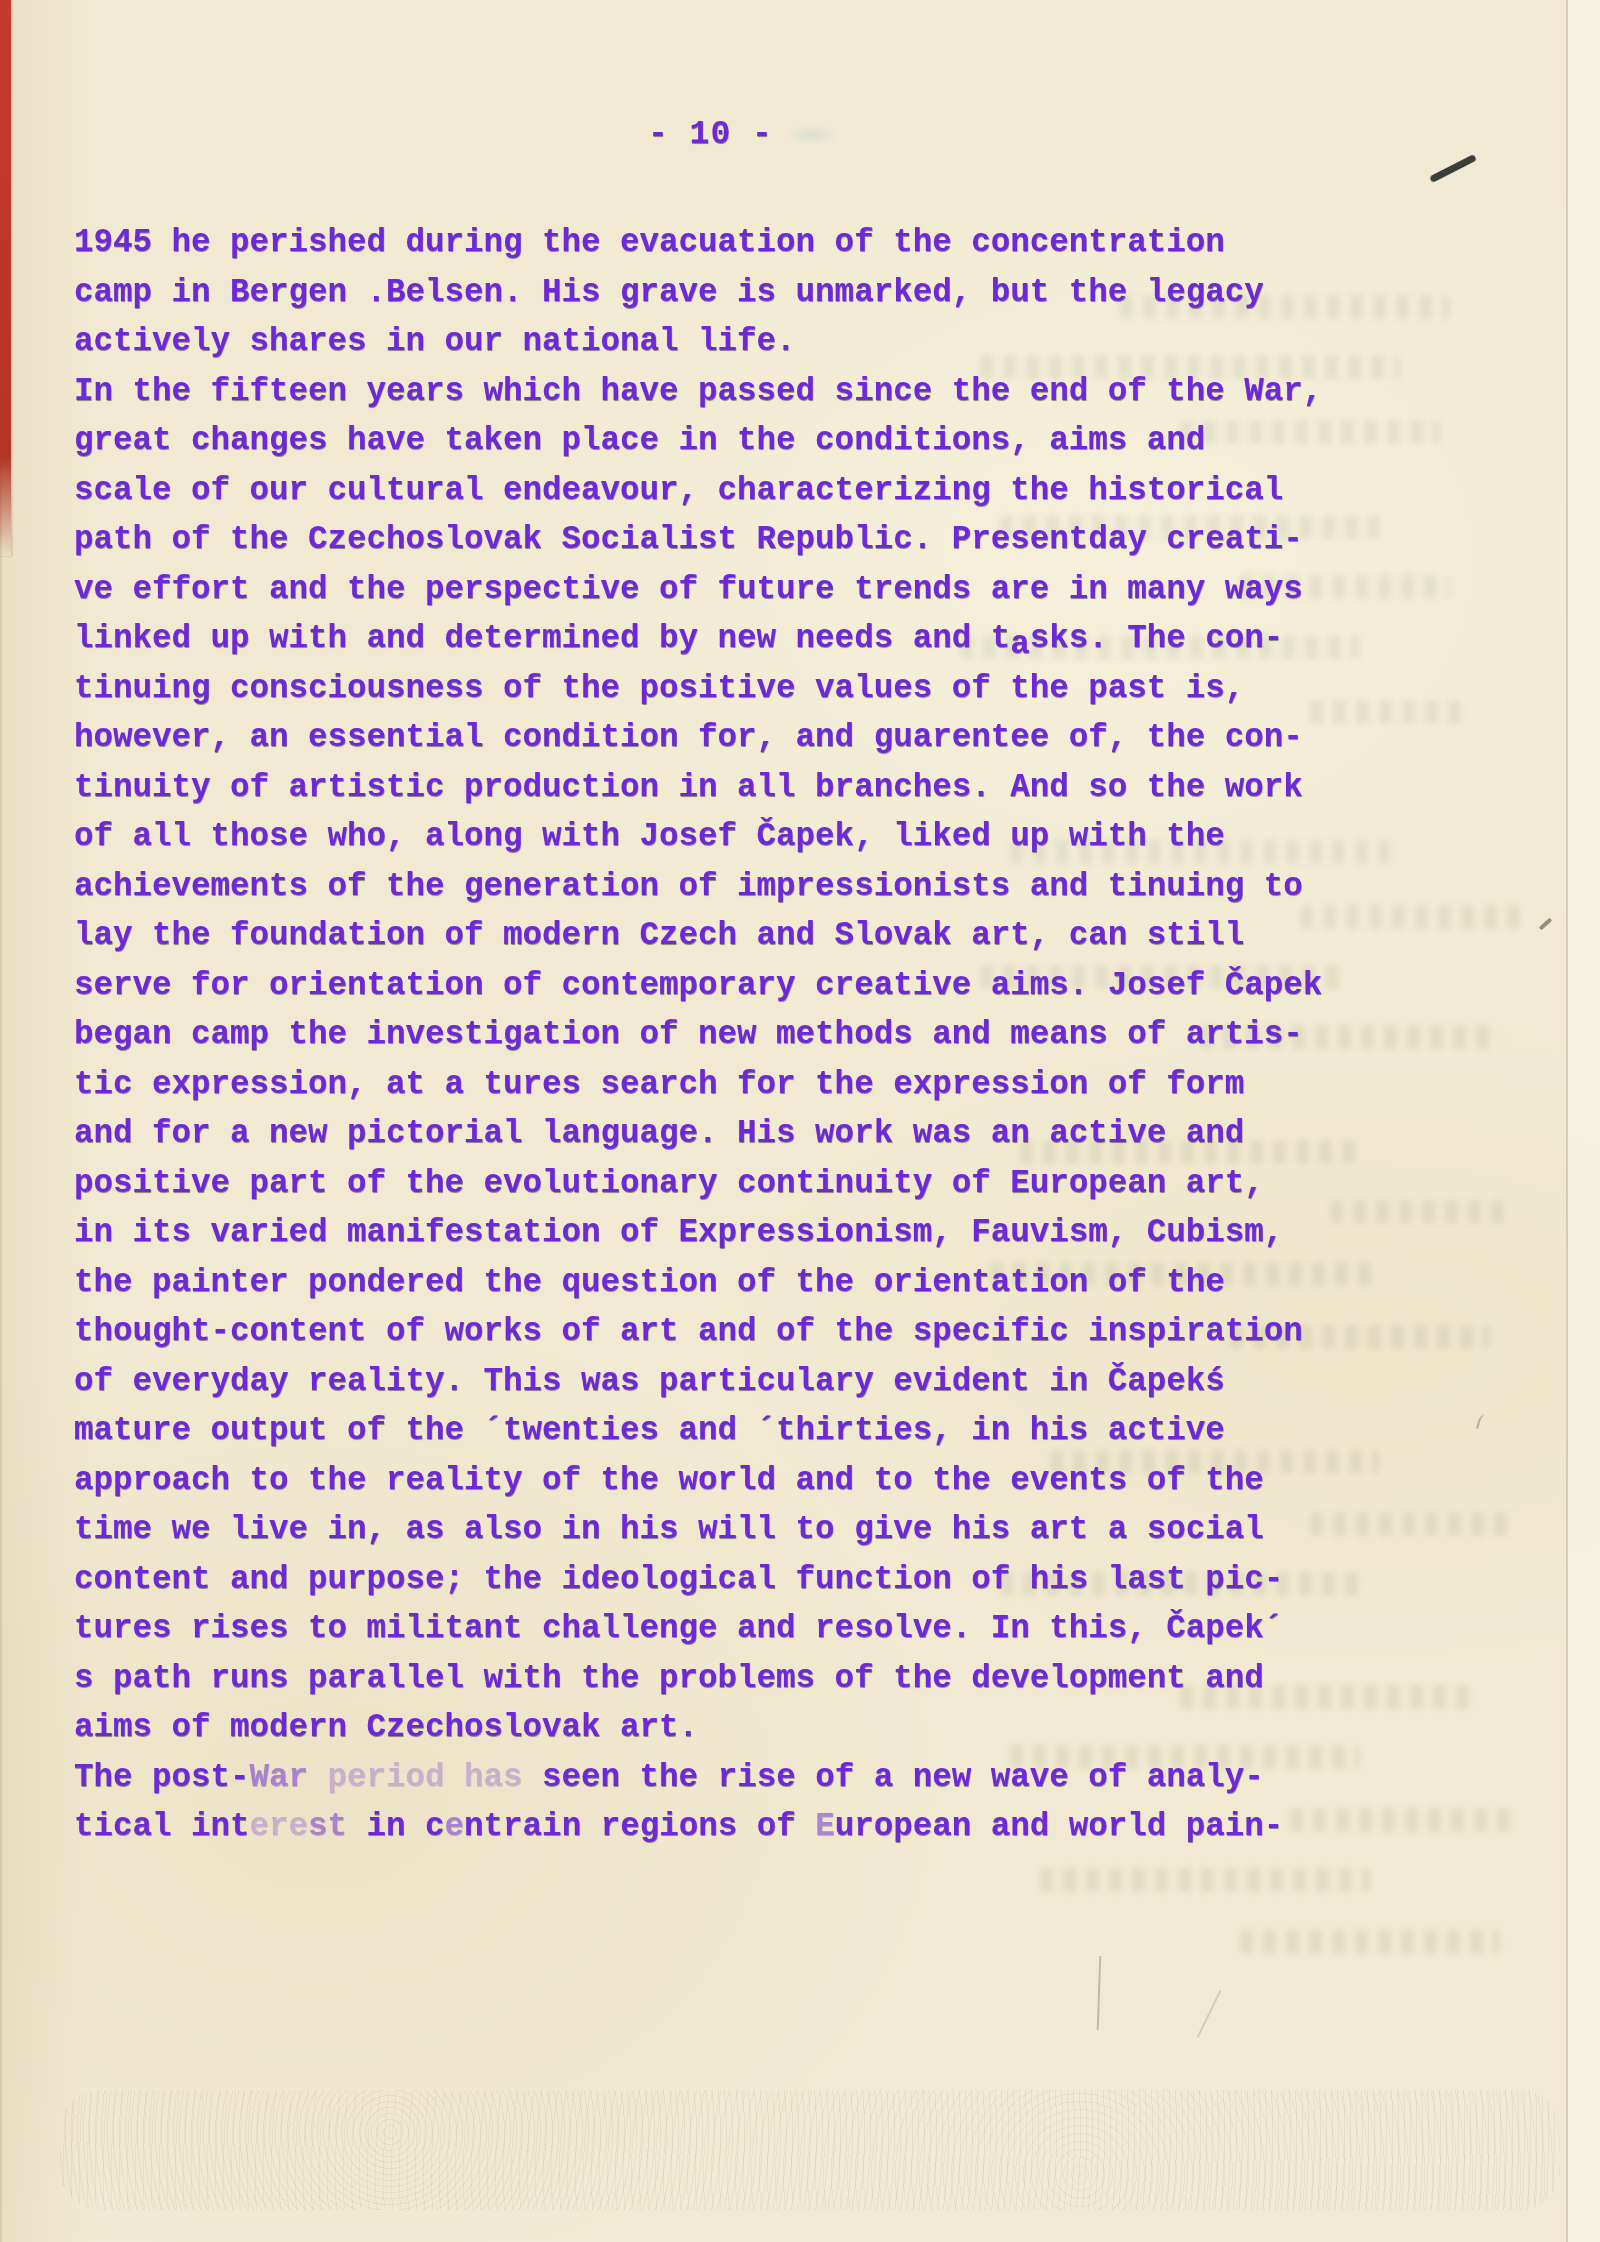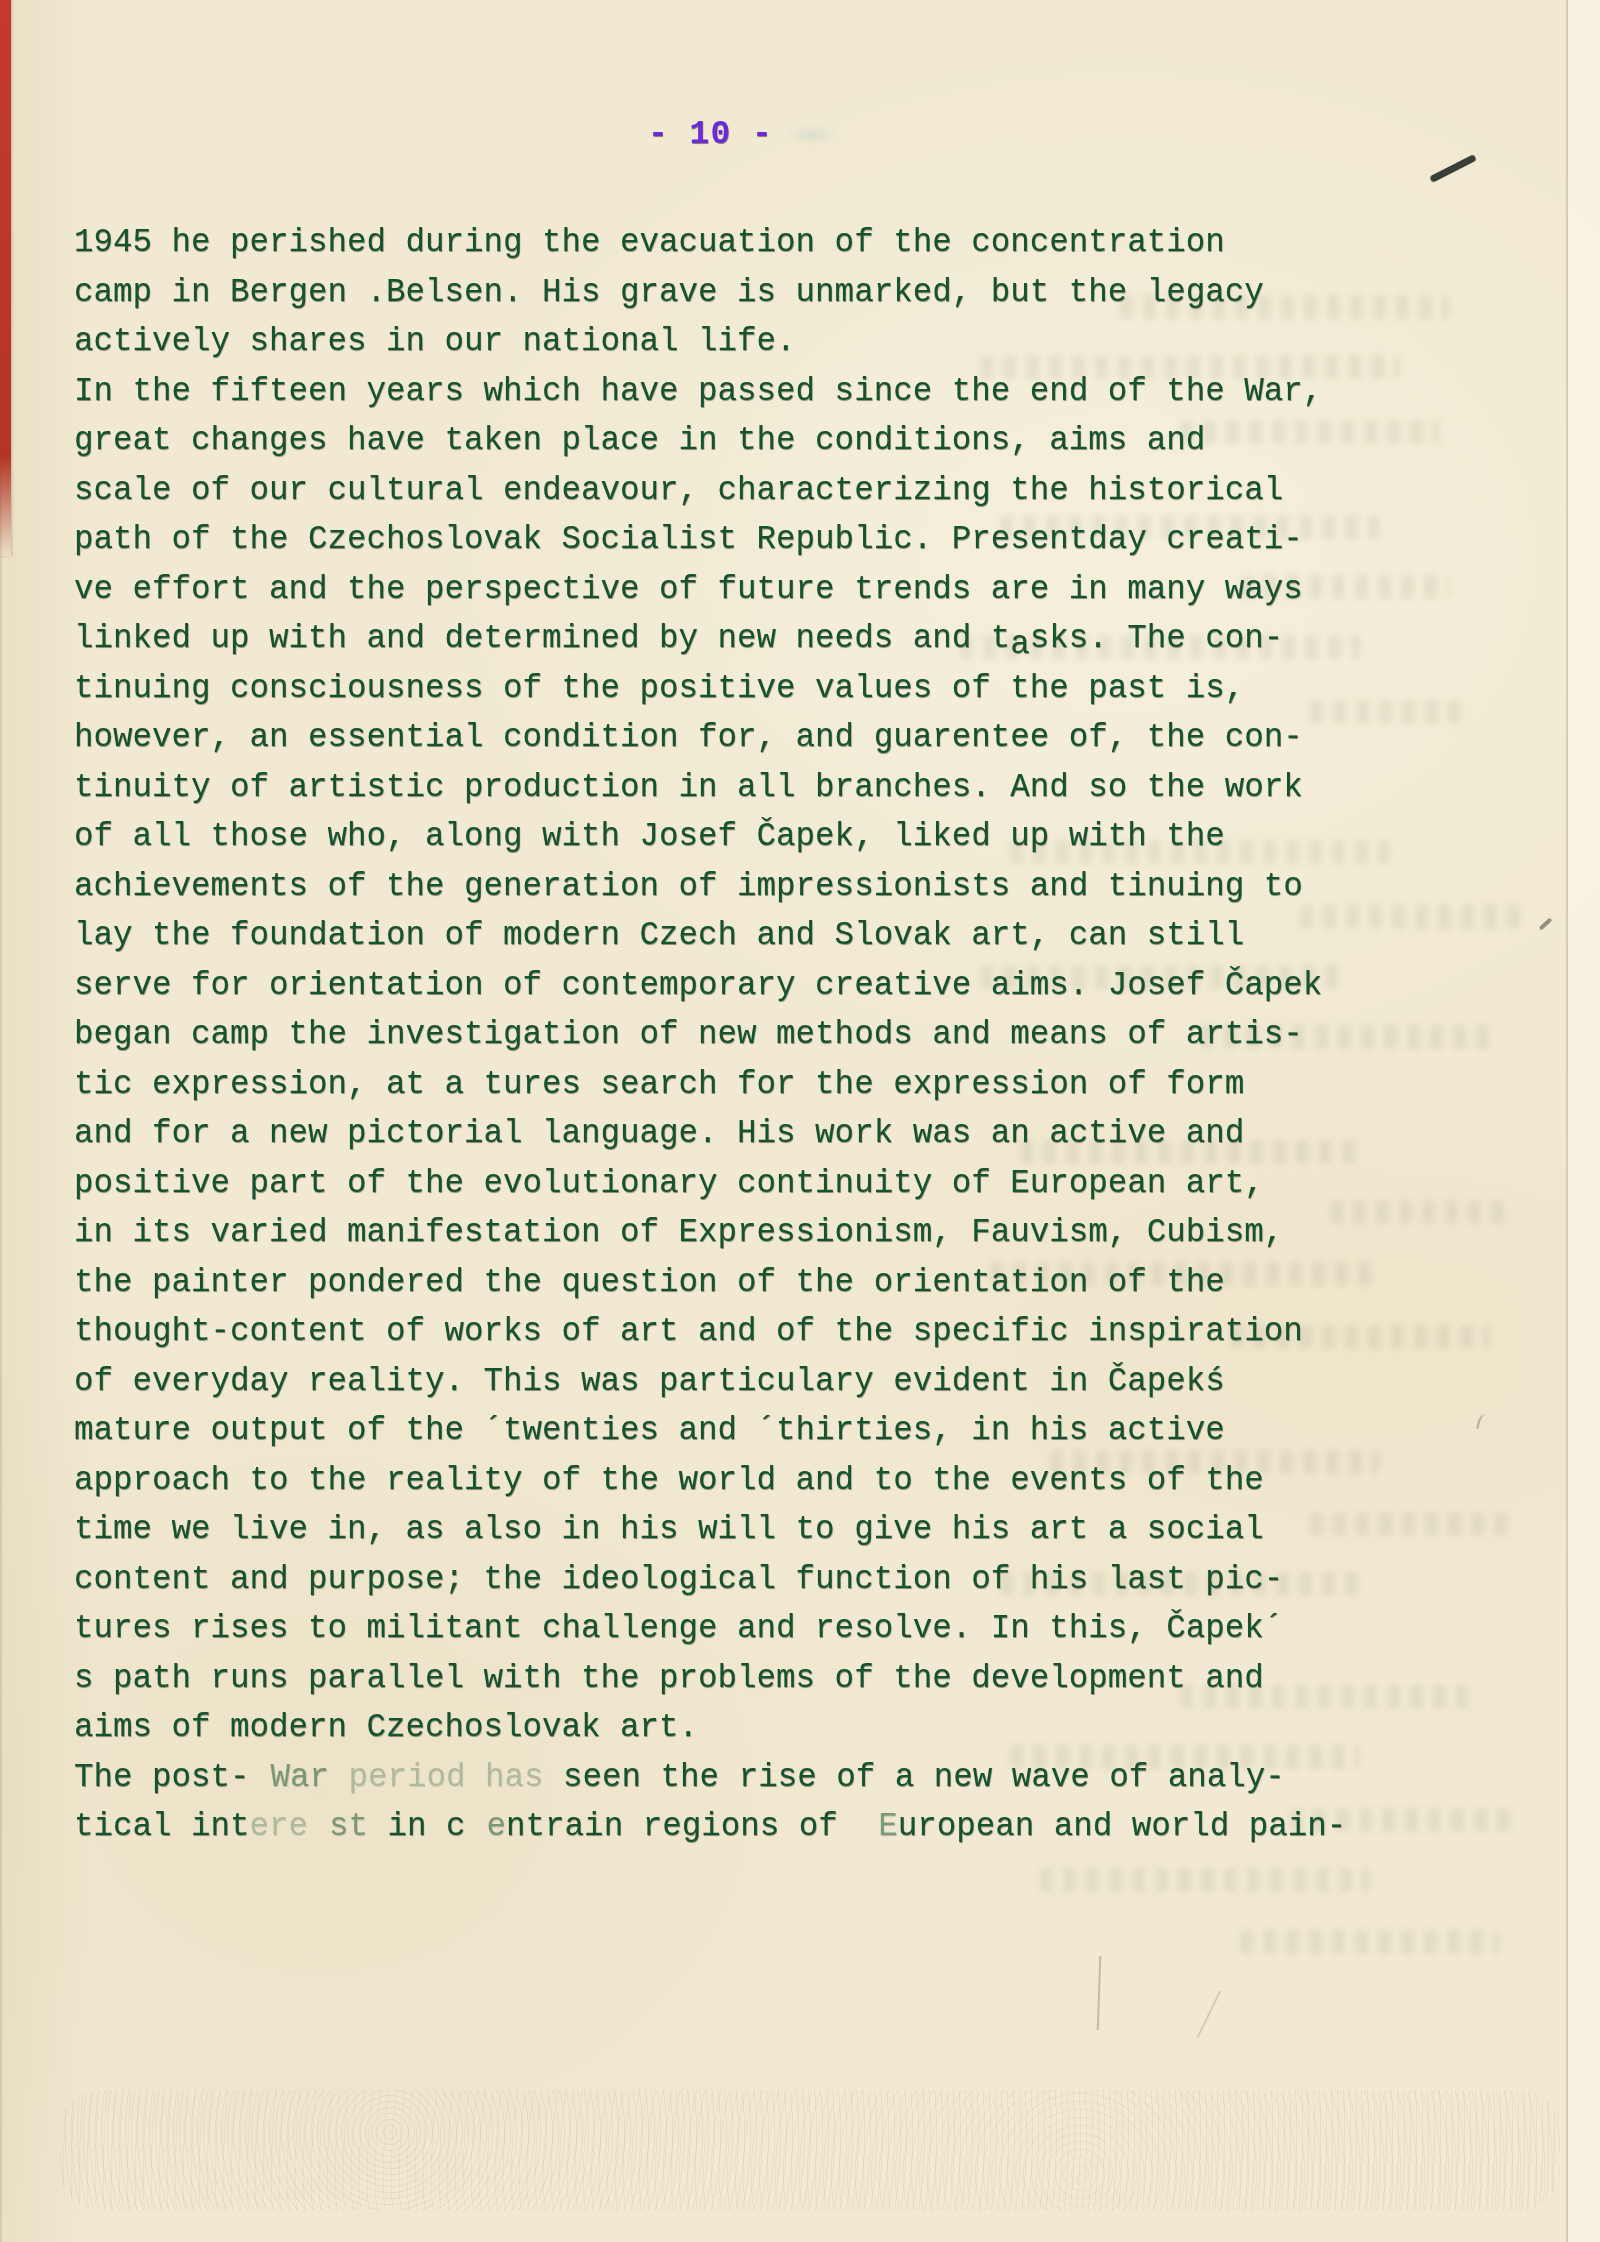--- a/index.html
+++ b/index.html
@@ -50,25 +50,25 @@
   .scratch-1{
     position:absolute;left:1098px;top:1956px;width:2px;height:74px;
     background:rgba(104,98,82,.35);transform:rotate(2deg);filter:blur(.4px);
   }
   .scratch-2{
     position:absolute;left:1208px;top:1988px;width:2px;height:52px;
     background:rgba(104,98,82,.22);transform:rotate(26deg);filter:blur(.5px);
   }
   .text-block{
     position:absolute;left:74px;top:218px;width:1300px;
-    font-size:32.5px;font-weight:400;color:#14532d;
+    font-size:32.5px;font-weight:700;color:#6d28d9;
     text-shadow:.5px .5px .7px rgba(42,37,33,.5);
   }
   .tline{height:49.5px;line-height:49.5px;white-space:pre;}
-  .tline .f1{opacity:.52;margin-left:21px;}
+  .tline .f1{opacity:.52;}
   .tline .f2{opacity:.28;}
   .tline .low{position:relative;top:6px;}
   .ghost{
     position:absolute;height:24px;border-radius:5px;
     background:repeating-linear-gradient(90deg,rgba(132,142,112,.30) 0 13px,rgba(132,142,112,0) 13px 23px);
     filter:blur(3px);opacity:.45;
   }
   .noise-band{
     position:absolute;left:60px;top:2090px;width:1500px;height:120px;border-radius:40px;
     background:

